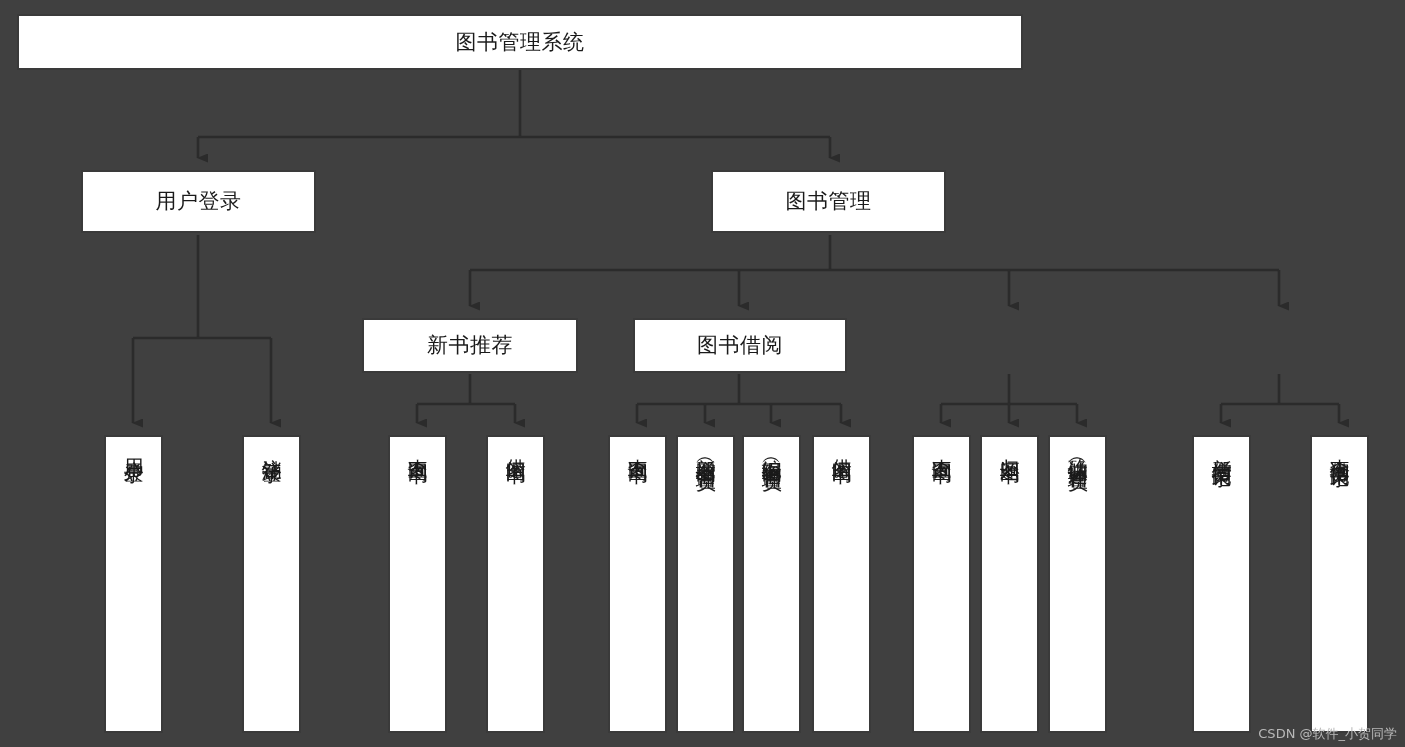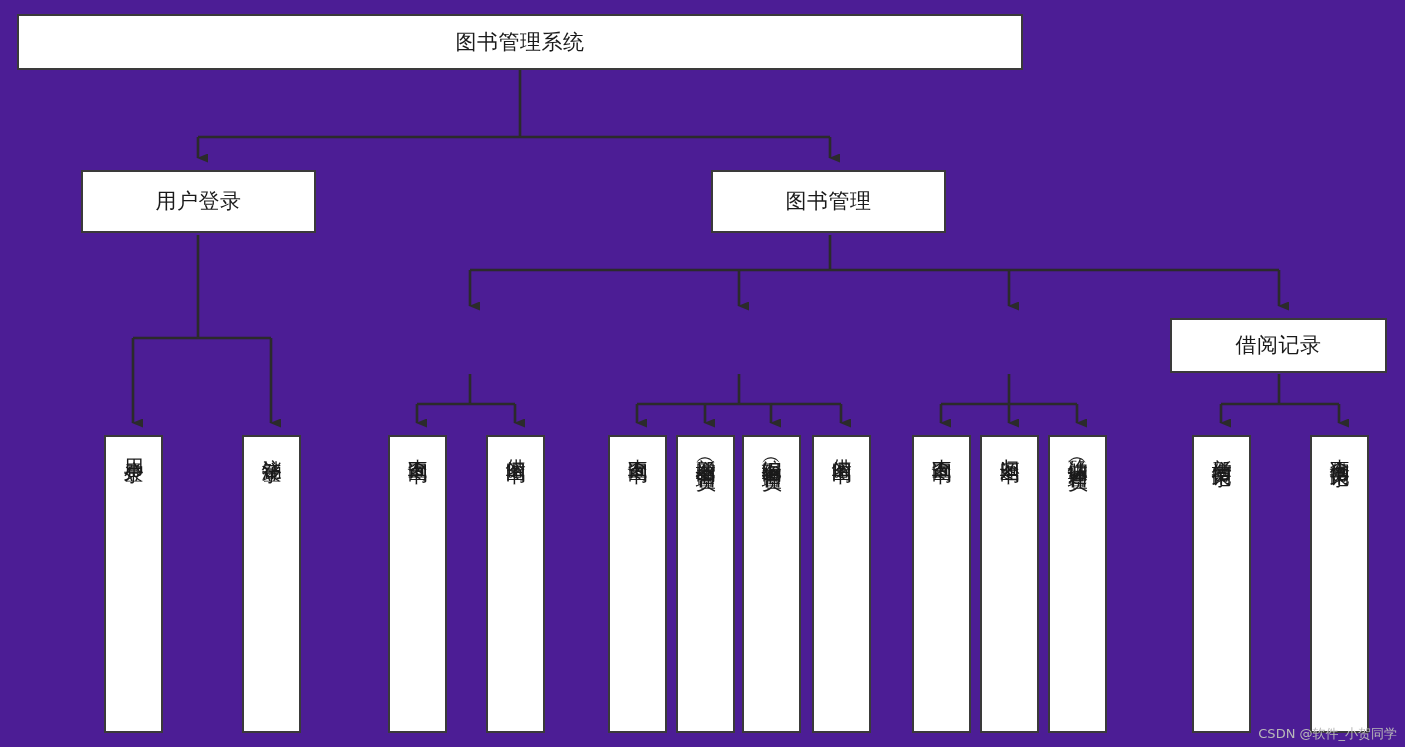--- a/index.html
+++ b/index.html
@@ -10,21 +10,21 @@
   body {
     width: 1405px;
     height: 747px;
     font-family: "DejaVu Sans", "Liberation Sans", sans-serif;
     overflow: hidden;
   }
   #diagram-root {
     position: relative;
     width: 1405px;
     height: 747px;
-    background: #4c1d95;
+    background: #404040;
   }
   svg.edges {
     position: absolute;
     left: 0;
     top: 0;
     width: 1405px;
     height: 747px;
   }
   .node {
     position: absolute;
@@ -128,22 +128,25 @@
     <span class="node-label">图书管理系统</span>
   </div>
 
   <div class="node horizontal" style="left:81px; top:170px; width:235px; height:63px;">
     <span class="node-label">用户登录</span>
   </div>
   <div class="node horizontal" style="left:711px; top:170px; width:235px; height:63px;font-family:Liberation Serif, serif;">
     <span class="node-label">图书管理</span>
   </div>
 
-  <div class="node horizontal" style="left:1170px; top:318px; width:217px; height:55px;">
-    <span class="node-label">借阅记录</span>
+  <div class="node horizontal" style="left:362px; top:318px; width:216px; height:55px;">
+    <span class="node-label">新书推荐</span>
+  </div>
+  <div class="node horizontal" style="left:633px; top:318px; width:214px; height:55px;">
+    <span class="node-label">图书借阅</span>
   </div>
 
   <div class="node vertical" style="left:104px; top:435px; width:59px; height:298px;">
     <span class="node-label">用户登录</span>
   </div>
   <div class="node vertical" style="left:242px; top:435px; width:59px; height:298px;">
     <span class="node-label">注销登录</span>
   </div>
 
   <div class="node vertical" style="left:388px; top:435px; width:59px; height:298px;">

